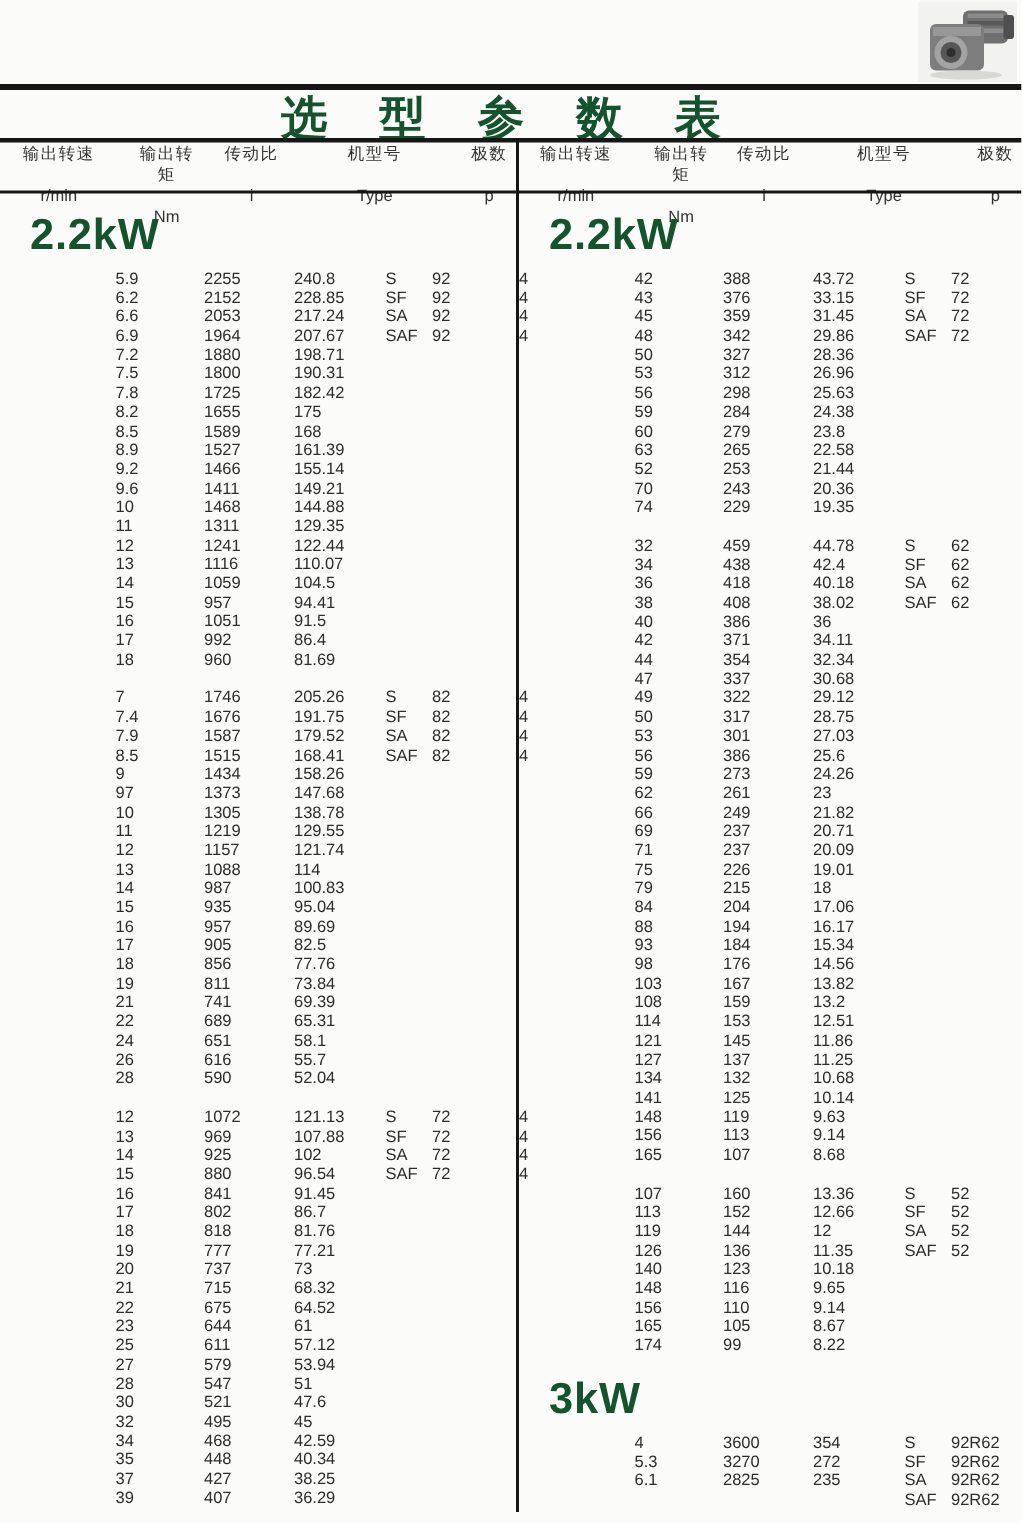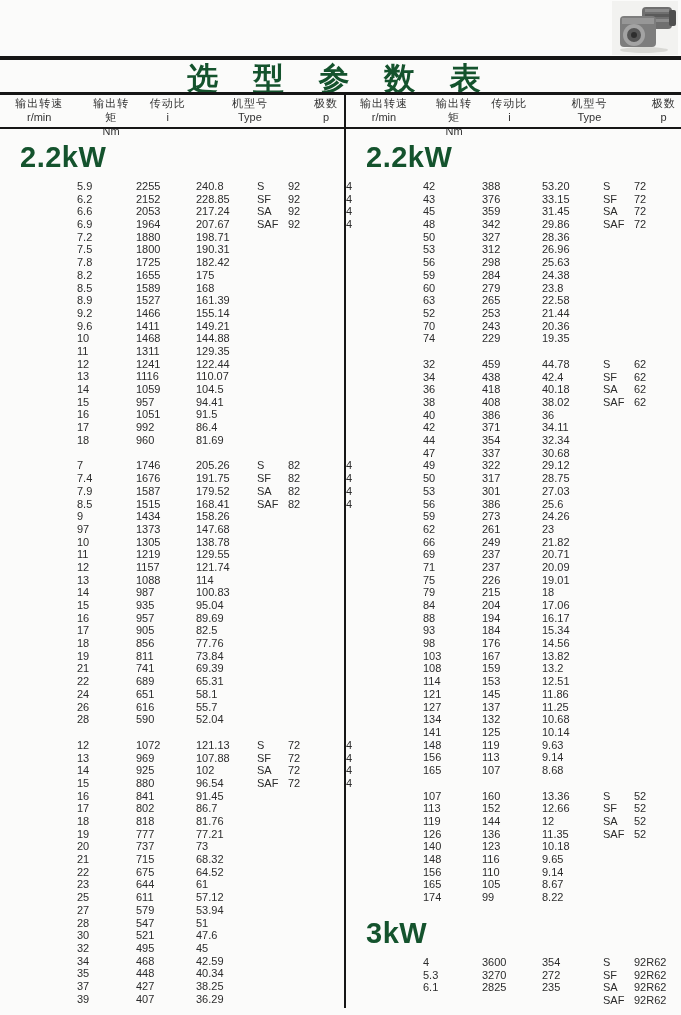--- a/index.html
+++ b/index.html
@@ -25,21 +25,21 @@
   .headrow{position:absolute;top:96px;display:flex;gap:14px;}
   .headrow.left{left:0;width:344px;}
   .headrow.right{left:346px;width:335px;}
   .hcell{text-align:center;font-size:11px;line-height:14px;color:#333;}
   .hcell:nth-child(1){width:92px;}
   .hcell:nth-child(2){width:44px;}
   .hcell:nth-child(3){width:56px;}
   .hcell:nth-child(4){width:104px;}
   .hcell:nth-child(5){width:42px;}
   .hlabel{letter-spacing:1px;}
-  .hunit{margin-top:0;}
+  .hunit{margin-top:14px;}
 
   .panel{position:absolute;top:134px;}
   .panel.left{left:0;width:344px;}
   .panel.right{left:346px;width:335px;}
 
   .section-heading{
     font-size:29px;font-weight:bold;color:#14532d;
     margin:7px 0 7px 20px;line-height:32px;letter-spacing:0.5px;
   }
   .block{margin-bottom:13px;margin-left:41px;}
@@ -572,21 +572,21 @@
         <span class="cell poles"></span>
       </div>
     </div>
   </div>
 <div class="panel right">
     <div class="section-heading">2.2kW</div>
     <div class="block">
       <div class="trow">
         <span class="cell">42</span>
         <span class="cell">388</span>
-        <span class="cell">53.20</span>
+        <span class="cell">43.72</span>
         <span class="cell type"><span class="tname">S</span><span>72</span></span>
         <span class="cell poles">4</span>
       </div>
       <div class="trow">
         <span class="cell">43</span>
         <span class="cell">376</span>
         <span class="cell">33.15</span>
         <span class="cell type"><span class="tname">SF</span><span>72</span></span>
         <span class="cell poles">4</span>
       </div>

